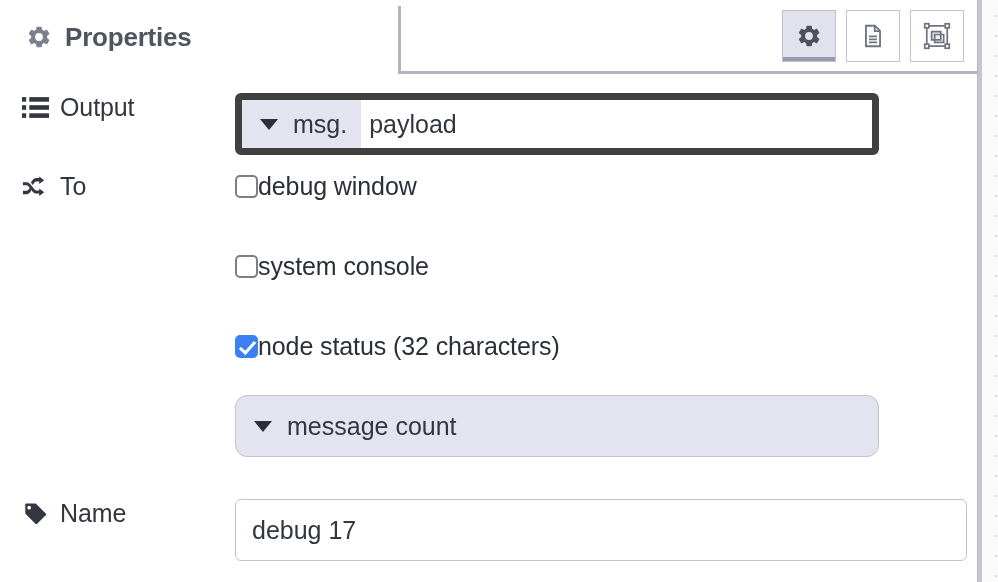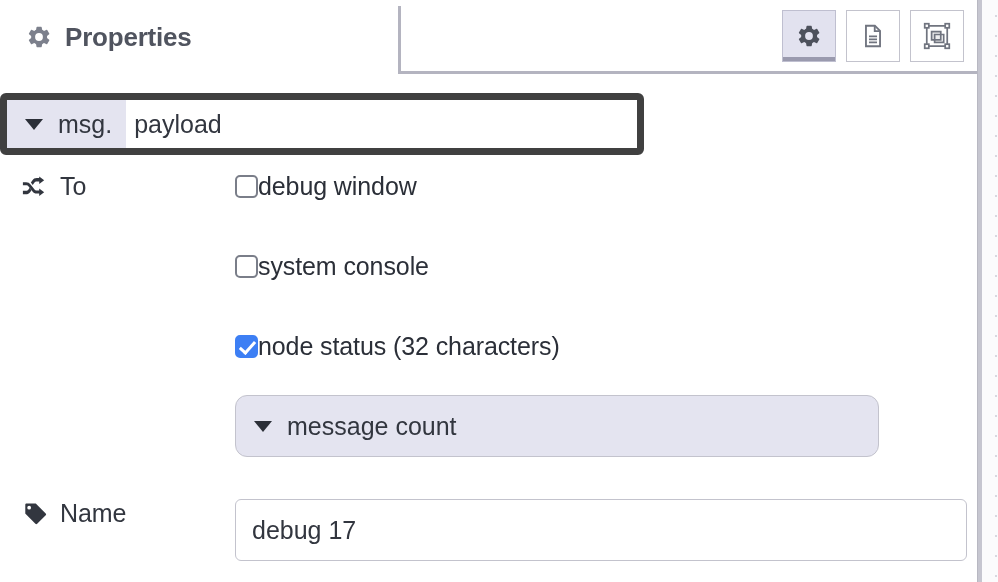--- a/index.html
+++ b/index.html
@@ -304,20 +304,33 @@
           </svg>
         </span>
       </div>
 
     </div>
   </div>
 
   <div class="form">
 
     <div class="row" style="top: 19px;">
+      <div class="row-label">
+        <span class="lbl-icon">
+          <svg viewBox="0 0 26 22" width="27" height="23" fill="currentColor">
+            <rect x="0" y="1" width="4" height="4.4"></rect>
+            <rect x="7" y="1" width="19" height="4.4"></rect>
+            <rect x="0" y="8.8" width="4" height="4.4"></rect>
+            <rect x="7" y="8.8" width="19" height="4.4"></rect>
+            <rect x="0" y="16.6" width="4" height="4.4"></rect>
+            <rect x="7" y="16.6" width="19" height="4.4"></rect>
+          </svg>
+        </span>
+        <span class="lbl-text">Output</span>
+      </div>
 
       <div class="typed-input">
         <div class="ti-select">
           <span class="caret"></span>
           <span class="ti-select-label">msg.</span>
         </div>
         <div class="ti-value" title="payload">payload</div>
       </div>
     </div>
 

